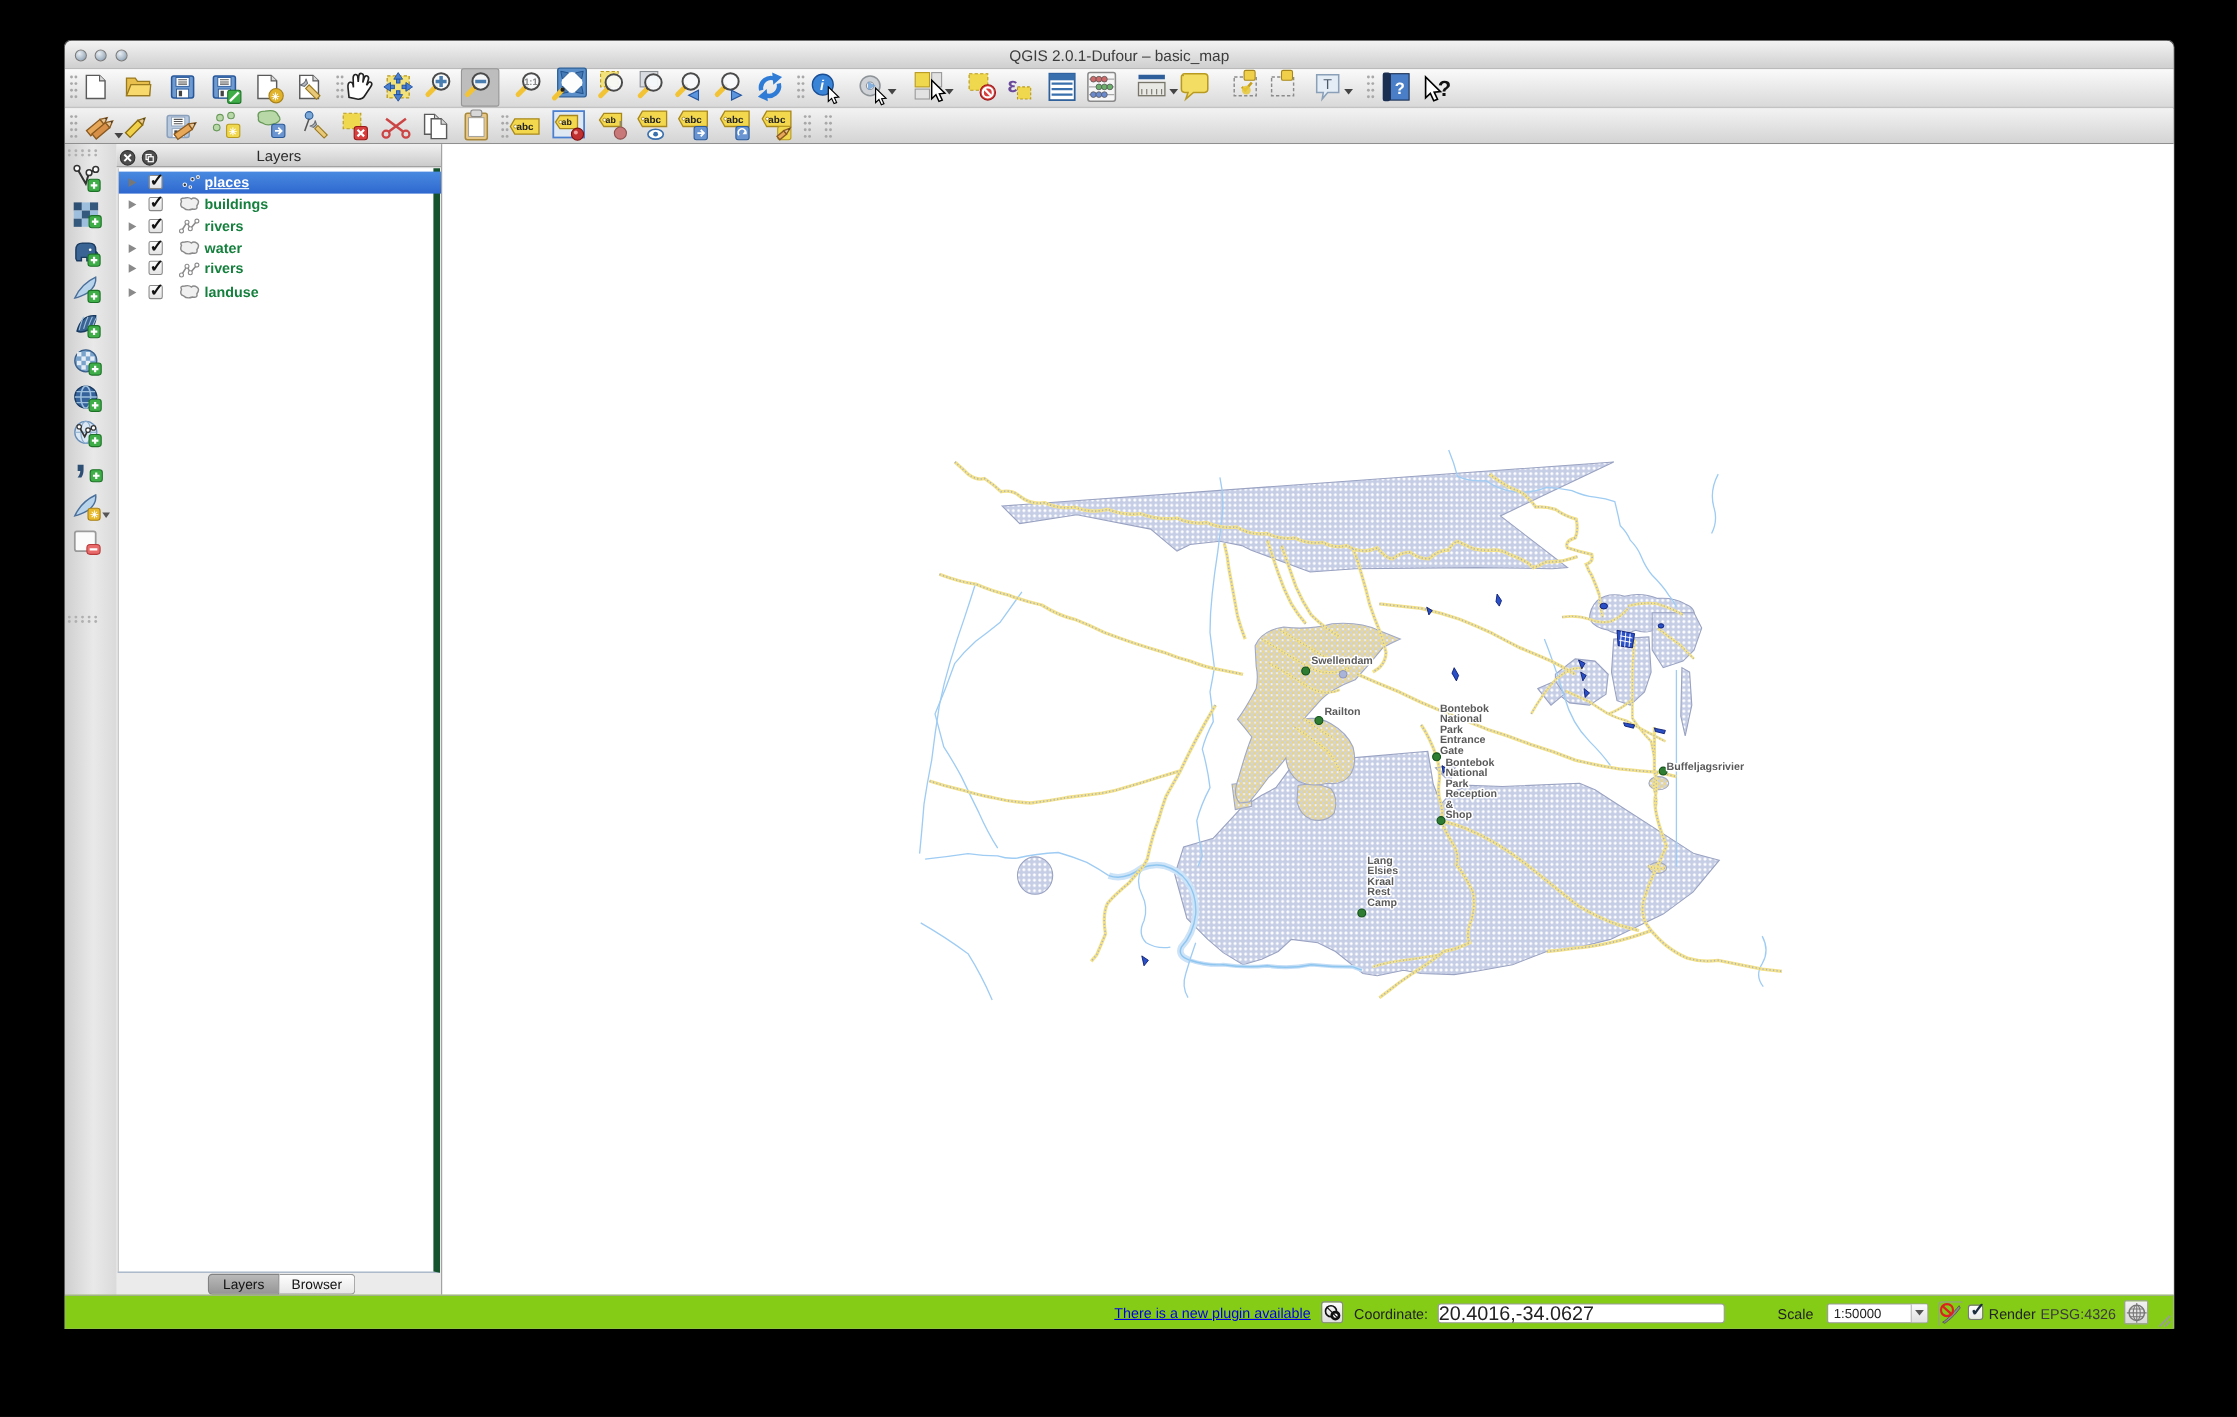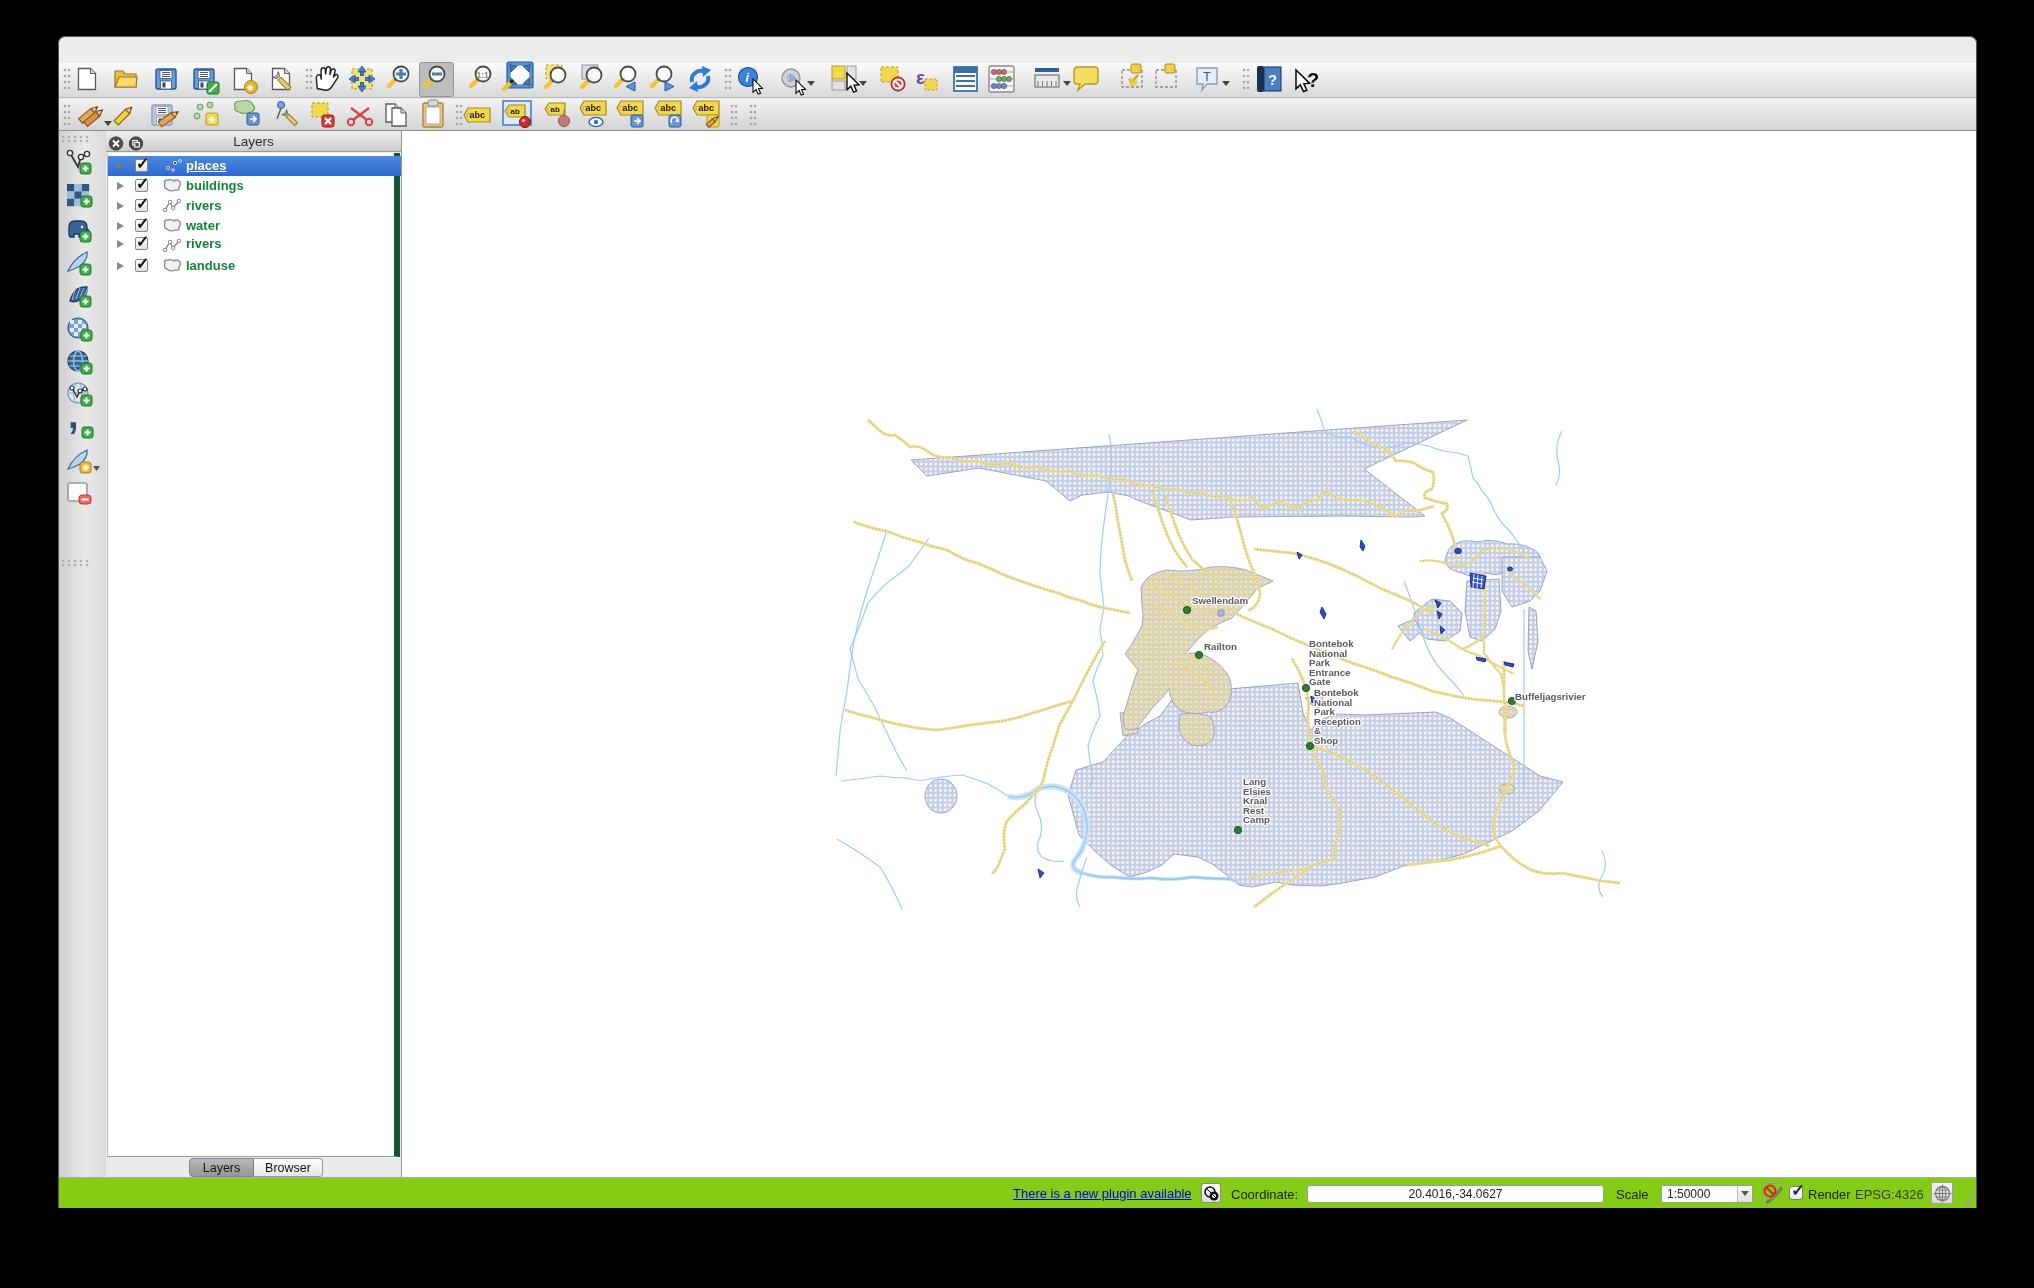--- a/index.html
+++ b/index.html
@@ -20,20 +20,26 @@
 #statusbar{position:absolute;left:0;top:1140px;width:100%;height:32px;background:#84cc16;border-top:1px solid #ababab;font-size:13px;color:#222;}
 .row{position:absolute;height:20px;width:293px;}
 .rowlabel{position:absolute;left:78px;top:2px;font-size:13px;font-weight:bold;color:#15803d;}
 .tri{position:absolute;left:9px;top:6px;width:0;height:0;border-left:7px solid #8a8a8a;border-top:4.5px solid transparent;border-bottom:4.5px solid transparent;}
 .cb{position:absolute;left:27px;top:3px;width:13px;height:13px;background:linear-gradient(#fdfdfd,#e3e3e3);border:1px solid #888;border-radius:2px;}
 .cb:after{content:"✓";position:absolute;left:0px;top:-6px;font-size:16px;font-weight:bold;color:#111;}
 </style>
 </head>
 <body>
 <div id="win">
+  <div id="titlebar">
+    <div class="tl" style="left:9px;"></div>
+    <div class="tl" style="left:27px;"></div>
+    <div class="tl" style="left:46px;"></div>
+    <div id="title">QGIS 2.0.1-Dufour – basic_map</div>
+  </div>
   <div id="tb1"></div>
   <div id="tb2"></div>
   <div id="content">
     <div id="dock"></div>
     <div id="panel">
       <div id="phead">Layers</div>
       <div id="plist">
         <div class="row" style="top:3px;background:linear-gradient(#4a8ae0,#2e68cf);">
           <div class="tri" style="border-left-color:#777;"></div>
           <div class="cb"></div>
@@ -234,21 +240,21 @@
     <span style="position:absolute;left:954px;top:8px;color:#0000e6;text-decoration:underline;font-size:13px;">There is a new plugin available</span>
     <span style="position:absolute;left:1142px;top:5px;width:20px;height:20px;border:1px solid #8a8a8a;border-radius:3px;background:linear-gradient(#fdfdfd,#dcdcdc);">
       <svg width="19" height="19" style="position:absolute;left:0;top:0;">
           <circle cx="8" cy="8" r="5" fill="none" stroke="#111" stroke-width="1.5"></circle>
           <circle cx="12" cy="12" r="4.5" fill="#111"></circle>
           <circle cx="12" cy="12" r="2" fill="#fff"></circle>
           <line x1="4" y1="4" x2="14" y2="14" stroke="#111" stroke-width="1"></line>
         </svg>
     </span>
     <span style="position:absolute;left:1172px;top:9px;">Coordinate:</span>
-    <span style="position:absolute;left:1248px;top:7px;width:297px;height:18px;background:#fff;border:1px solid #9a9a9a;border-radius:3px;text-align:center;line-height:17px;font-size:12px;">20.4016,-34.0627</span>
+    <span style="position:absolute;left:1248px;top:7px;width:261px;height:18px;background:#fff;border:1px solid #9a9a9a;border-radius:3px;line-height:17px;font-size:18px;">20.4016,-34.0627</span>
     <span style="position:absolute;left:1557px;top:9px;">Scale</span>
     <span style="position:absolute;left:1602px;top:7px;width:92px;height:18px;background:#fff;border:1px solid #9a9a9a;border-radius:2px;">
       <span style="position:absolute;left:5px;top:1px;font-size:12px;">1:50000</span>
       <span style="position:absolute;right:0;top:0;width:15px;height:16px;border-left:1px solid #b5b5b5;background:linear-gradient(#fafafa,#e0e0e0);">
           <span style="position:absolute;left:3px;top:5px;width:0;height:0;border-left:4px solid transparent;border-right:4px solid transparent;border-top:5px solid #555;"></span>
         </span>
     </span>
     <svg style="position:absolute;left:1703px;top:5px;" width="22" height="22">
         <rect x="0.5" y="0.5" width="23" height="23" rx="3" fill="linear-gradient(#fff,#ddd)" fill-opacity="0" stroke="#9a9a9a"></rect>
         <path d="M4 19 C9 16 13 11 19 4 L20 6 C15 13 10 17 6 20 Z" fill="#8a8a8a" stroke="#555" stroke-width="0.8"></path>

